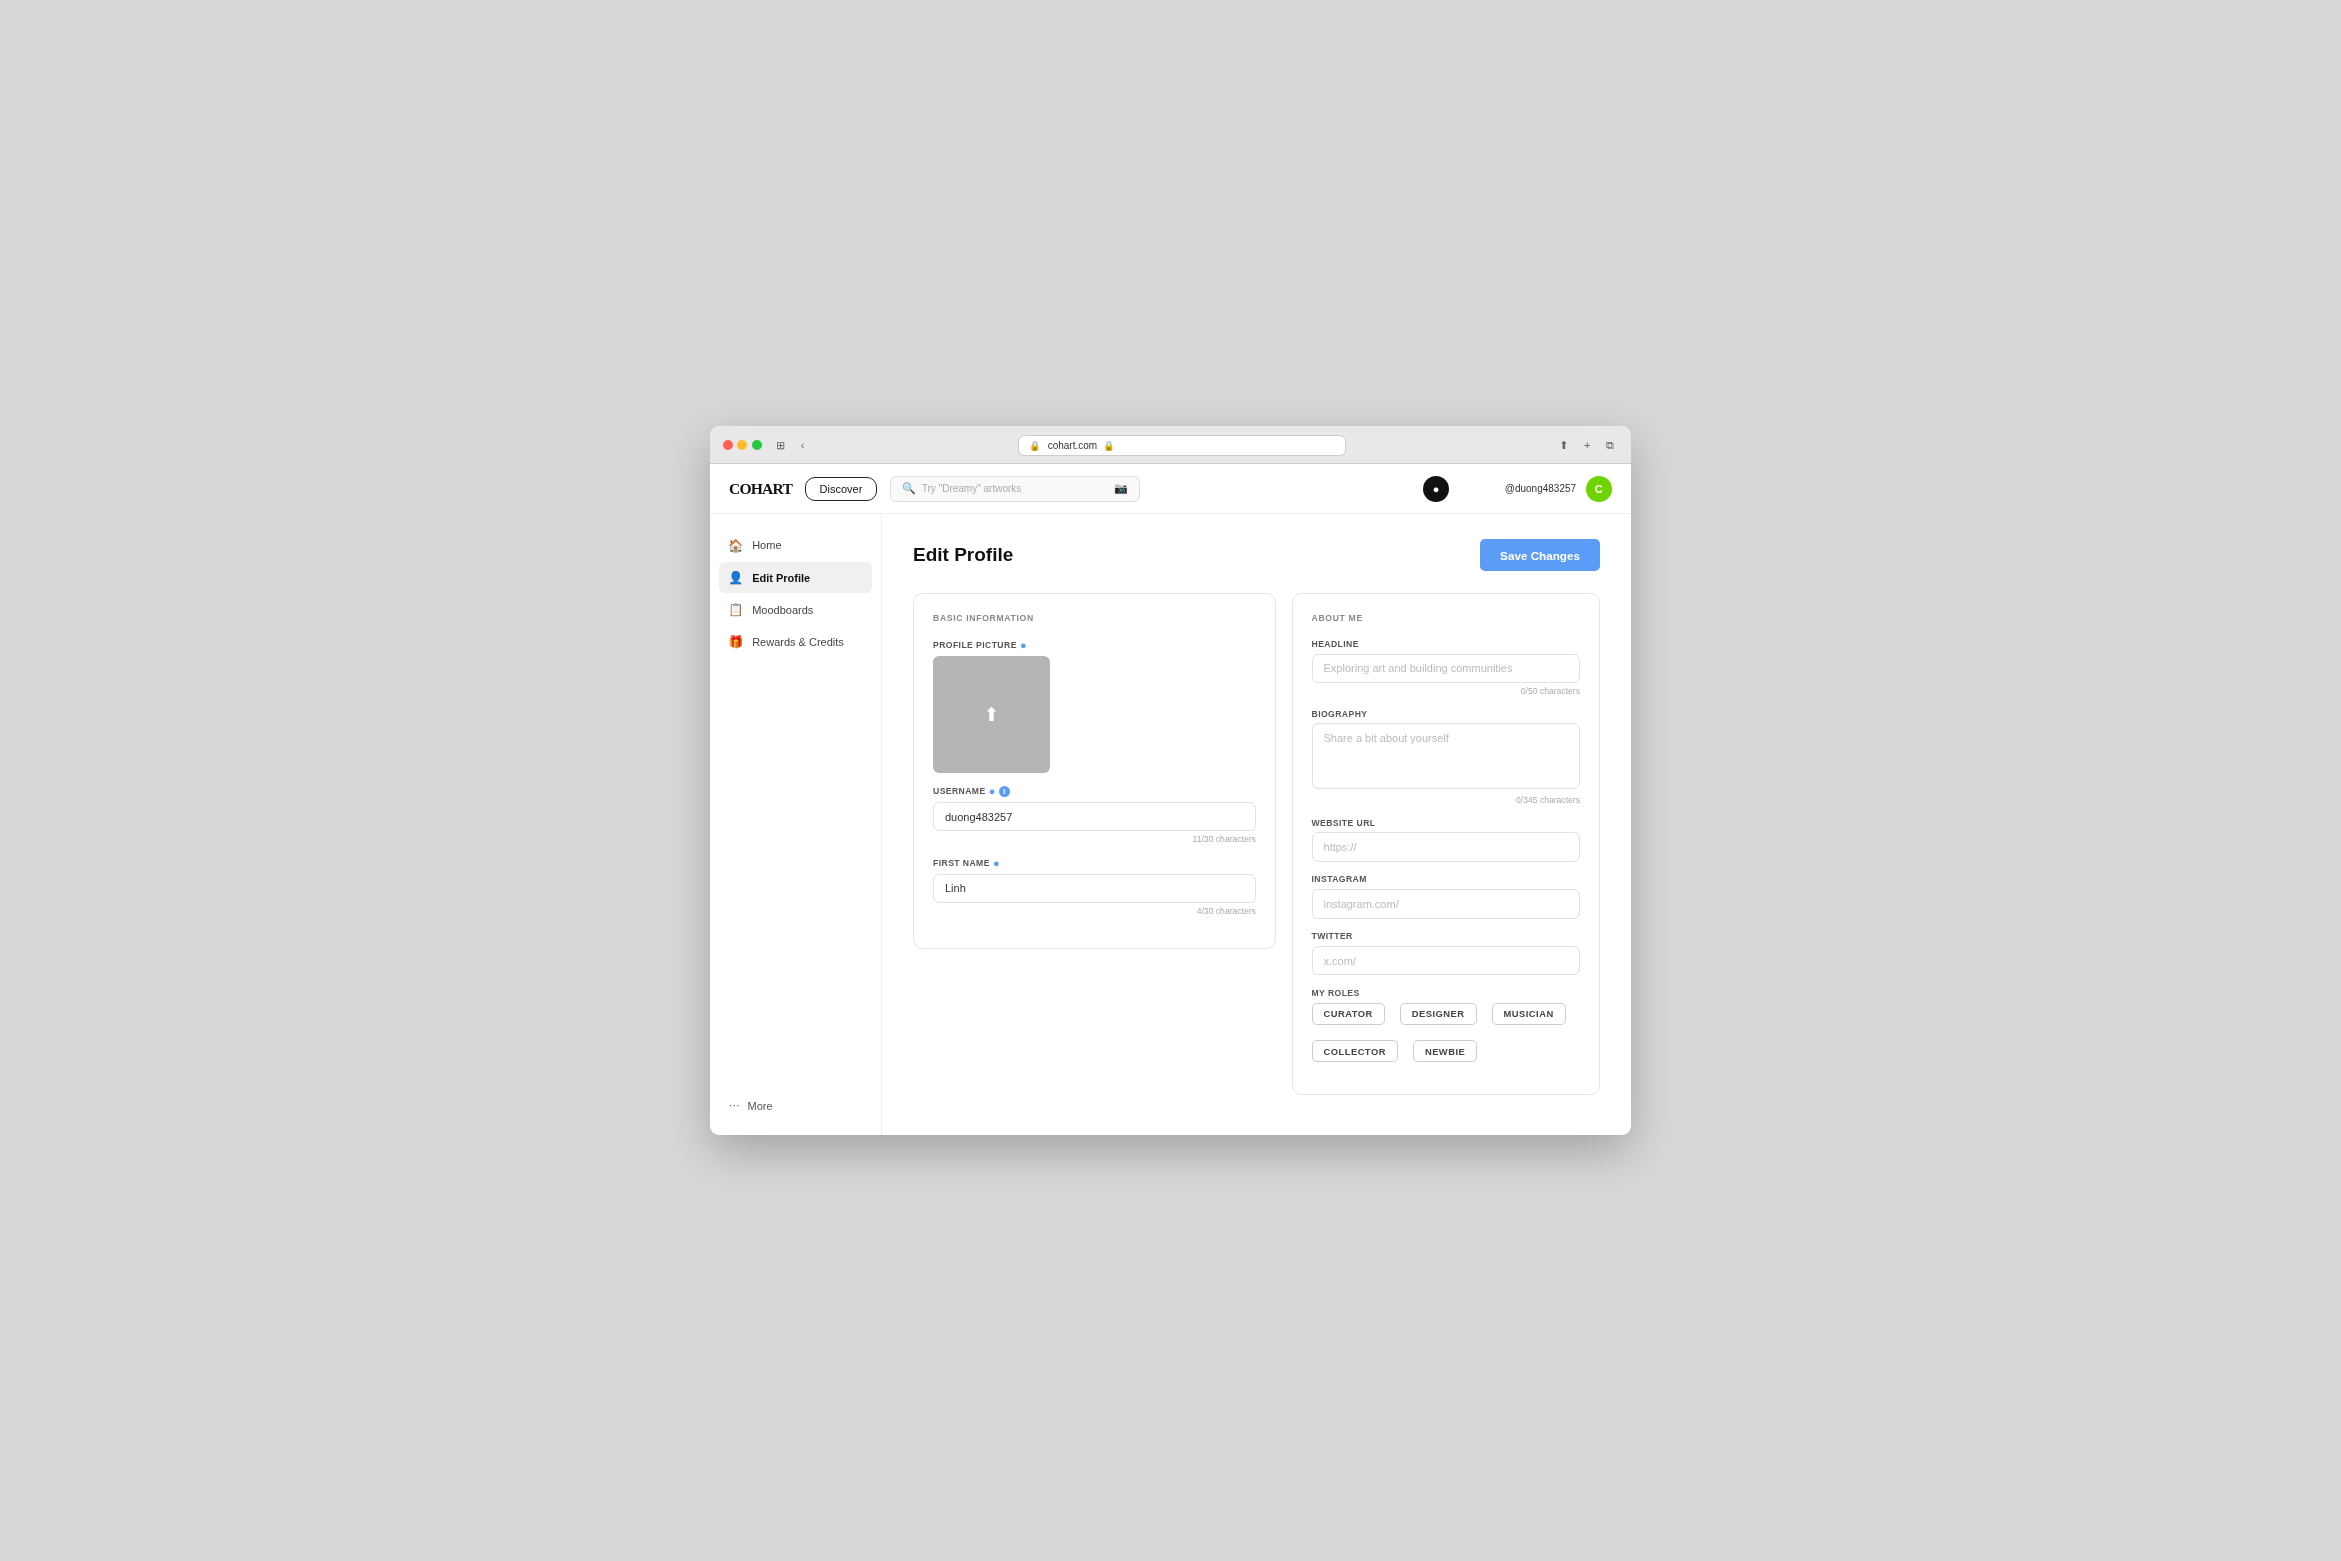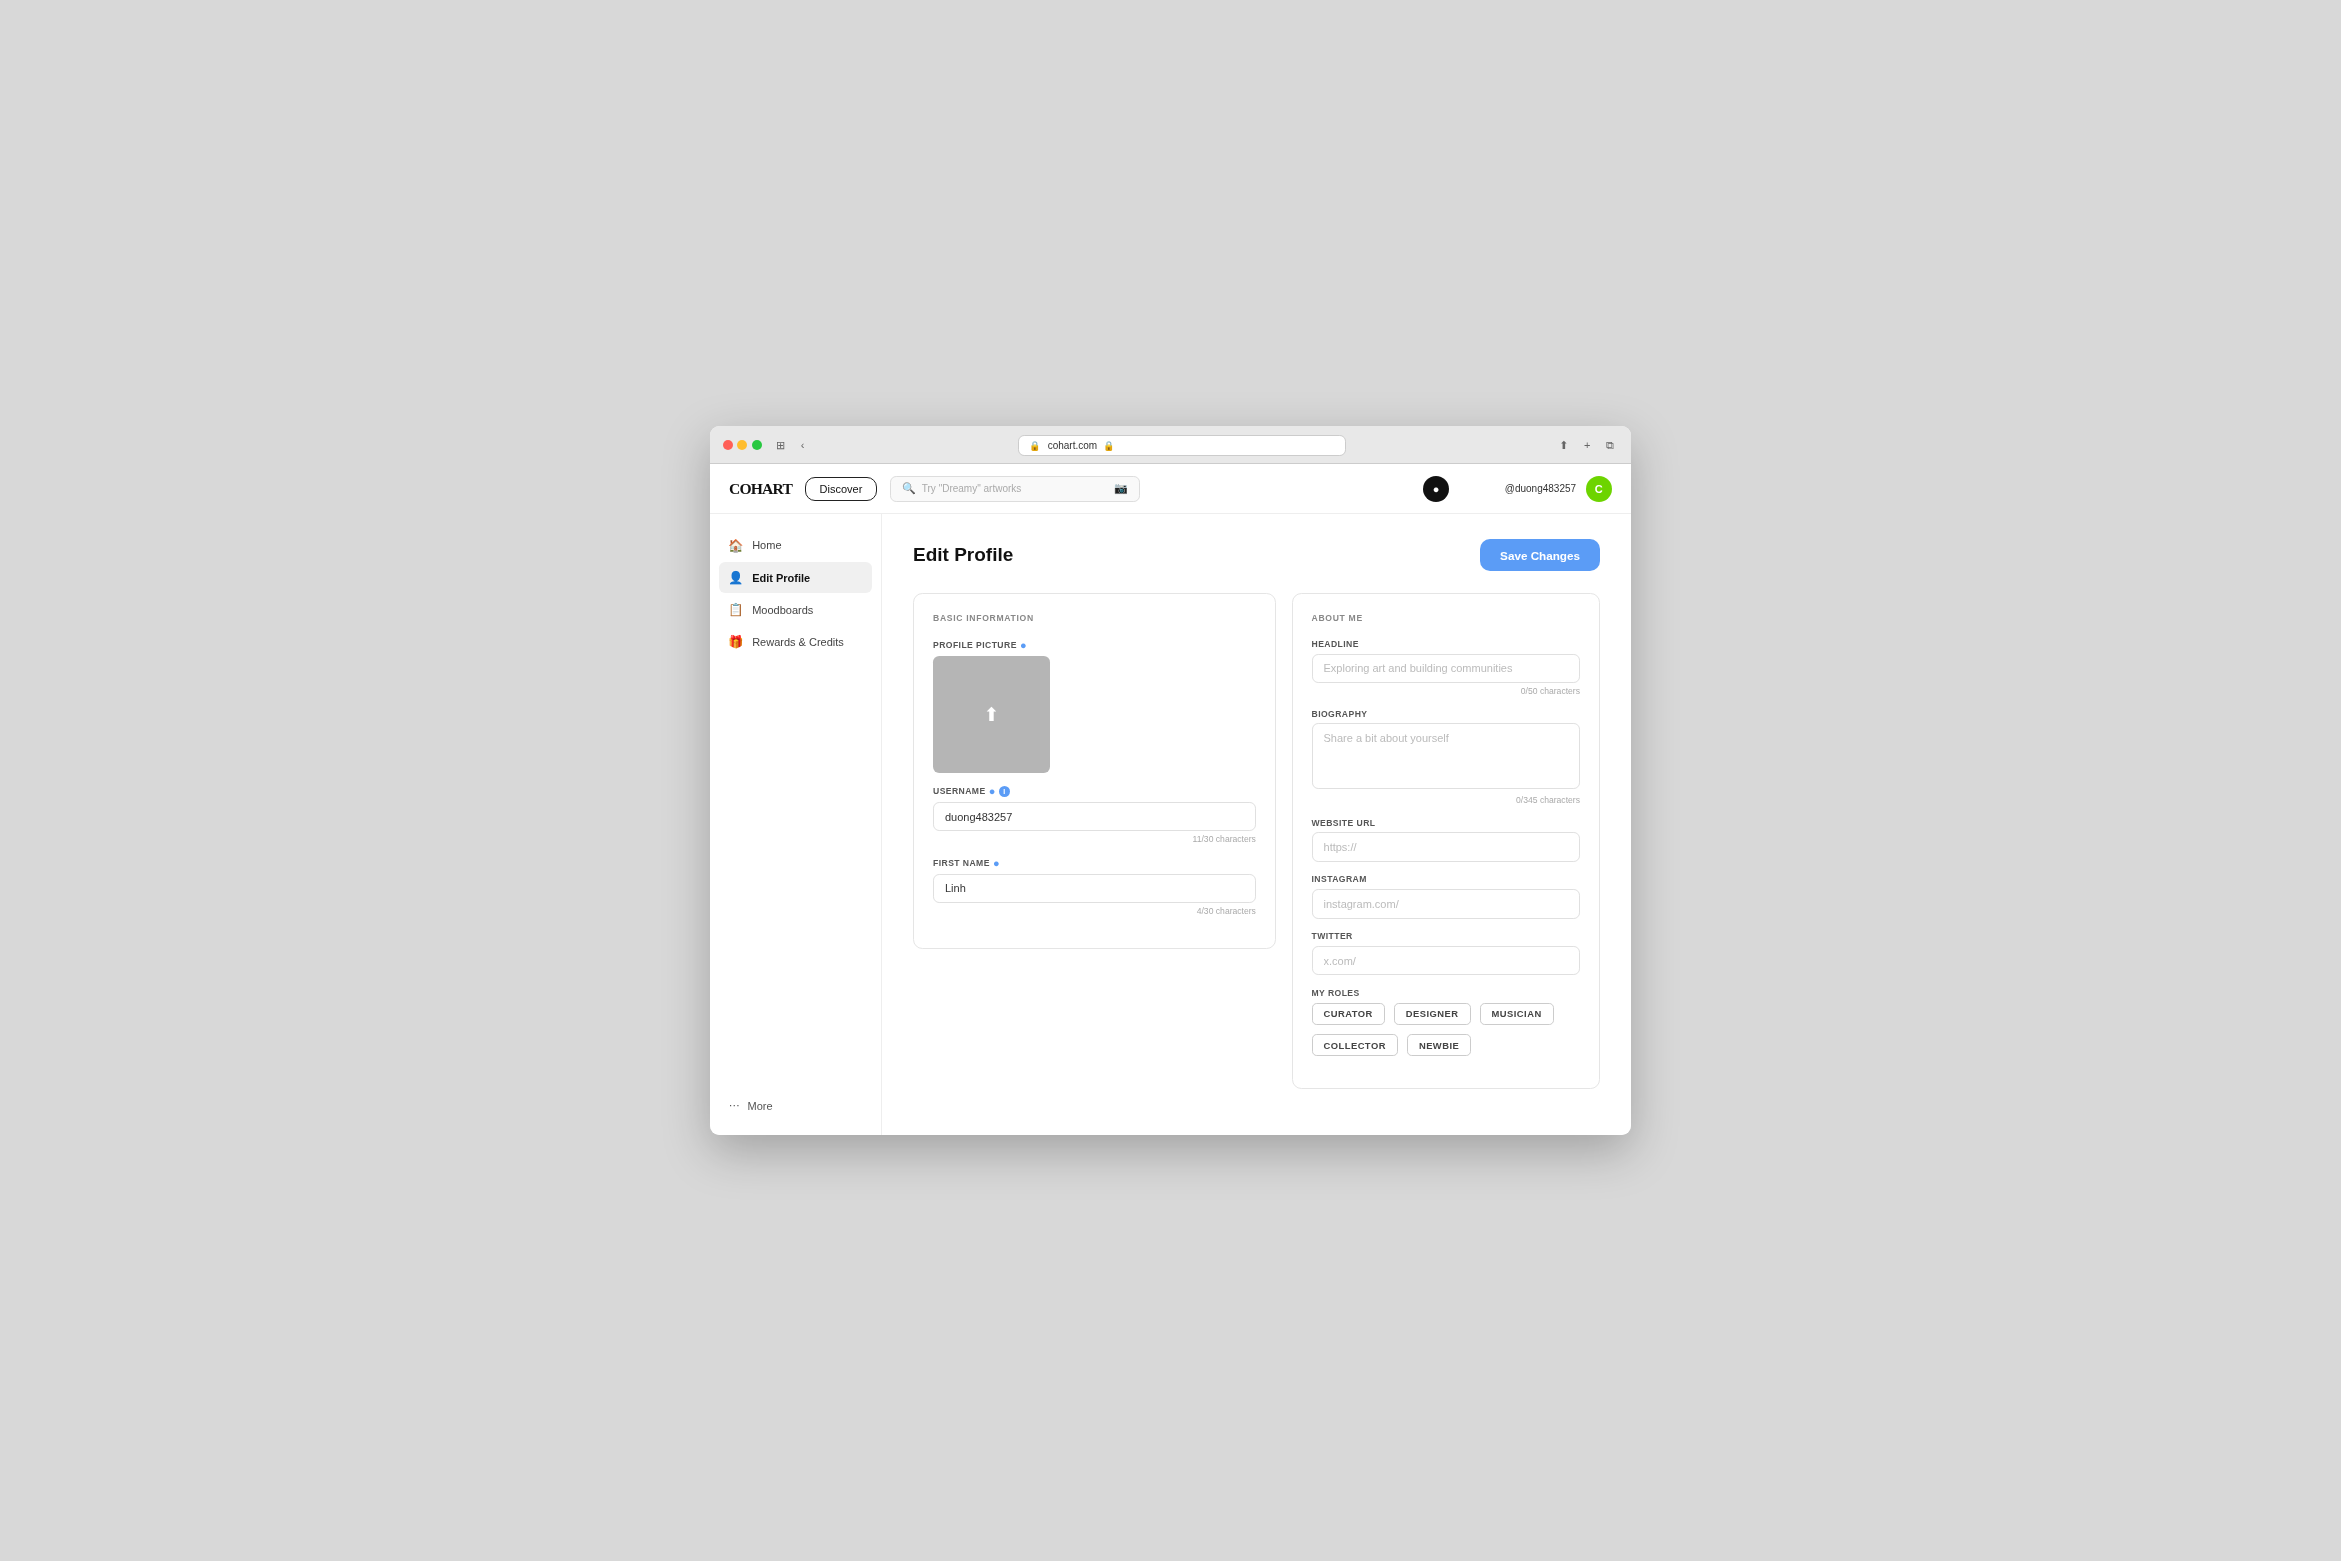--- a/index.html
+++ b/index.html
@@ -221,21 +221,21 @@
     }
     .page-title {
       font-size: 19px;
       font-weight: 700;
       color: #111;
     }
     .save-changes-btn {
       background: #5b9cf6;
       color: #fff;
       border: none;
-      border-radius: 10px;
+      border-radius: 5px;
       padding: 9.4px 20px;
       font-size: 11.7px;
       font-weight: 600;
       cursor: pointer;
     }
     .two-col {
       display: grid;
       grid-template-columns: 1fr 0.85fr;
       gap: 15.6px;
       align-items: start;
@@ -350,21 +350,21 @@
       outline: none;
       resize: none;
       font-family: inherit;
       background: #fff;
     }
     .textarea-input::placeholder { color: #bbb; }
     .text-input::placeholder { color: #bbb; }
     .roles-row {
       display: flex;
       flex-wrap: wrap;
-      gap: 9px;
+      gap: 15px;
       margin-top: 1px;
     }
     .role-badge {
       border: 1.2px solid #ccc;
       border-radius: 4.7px;
       padding: 4.7px 11px;
       font-size: 9.4px;
       font-weight: 700;
       letter-spacing: 0.05em;
       color: #444;

